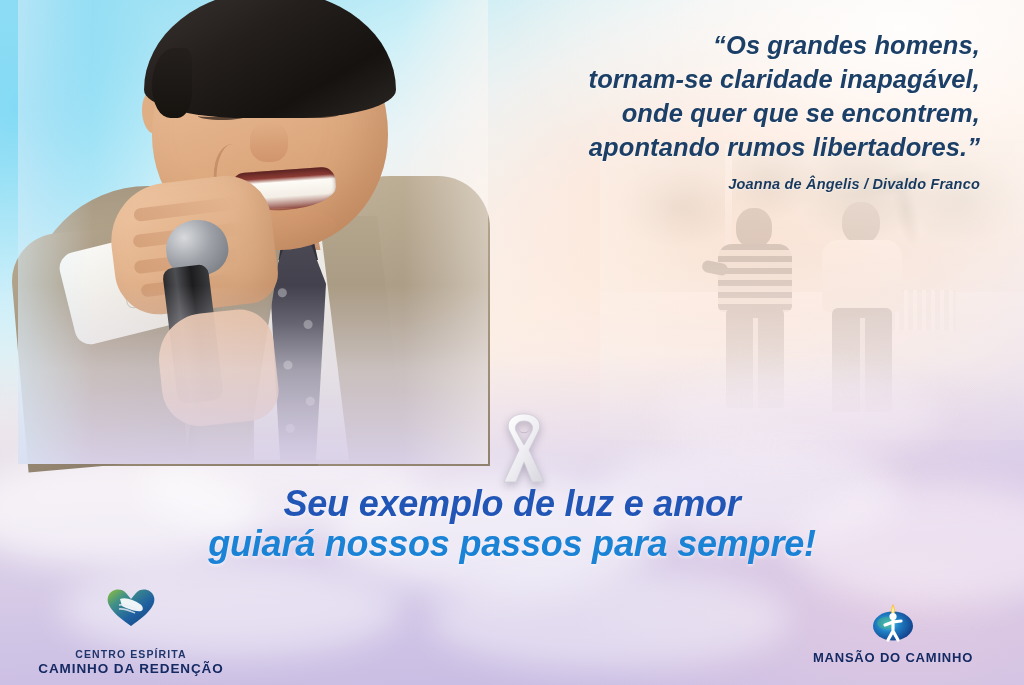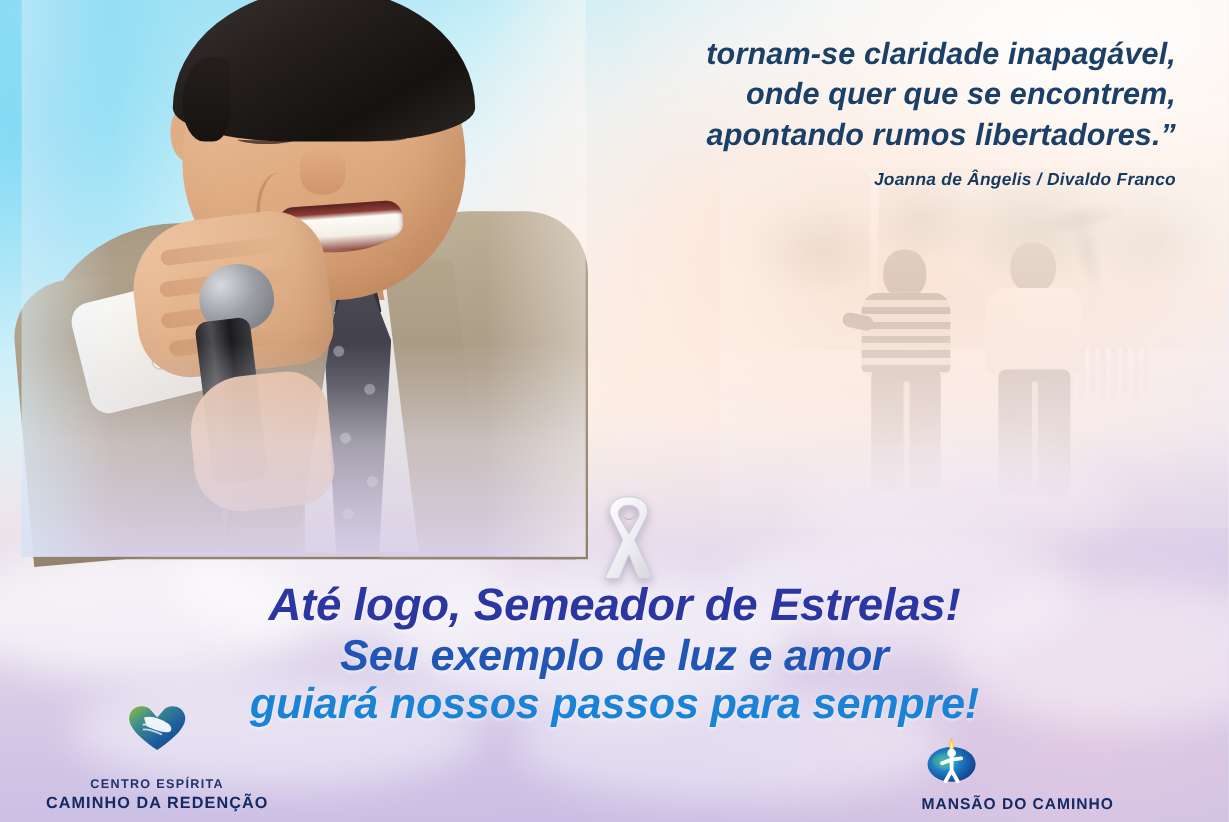--- a/index.html
+++ b/index.html
@@ -306,21 +306,21 @@
   }
   .hl1{ font-size:38px; line-height:42px; color:#2b36a0; }
   .hl2{ font-size:36px; line-height:40px; color:#2156b6; }
   .hl3{ font-size:36px; line-height:40px; color:#1b83d6;font-style:italic; }
 
   
   .logo-left{
     position:absolute; left:6px; bottom:8px; width:250px; text-align:center; z-index:10;
   }
   .logo-right{
-    position:absolute; right:6px; bottom:8px; width:250px; text-align:left; z-index:10;
+    position:absolute; right:6px; bottom:20px; width:250px; text-align:center; z-index:10;
   }
   .logo-mark{ display:block; margin:0 auto 2px; }
   .logo-text-sm{
     font-size:10.5px; font-weight:bold; letter-spacing:1.1px; color:#20356b;
     line-height:13px;
     margin-top:16px;
   }
   .logo-text-lg{
     font-size:13px; font-weight:bold; letter-spacing:.8px; color:#142a63;
     line-height:15px;
@@ -407,20 +407,21 @@
       <div class="pt-finger" style="left:24px;  top:98px; width:96px;"></div>
     </div>
     <div class="pt-mic-head"></div>
     <div class="pt-mic-body"></div>
     <div class="pt-hand2"></div>
     <div class="pt-fade"></div>
     <div class="pt-fade-side"></div>
   </div>
 
   <div class="quote">
+    <div class="quote-line">“Os grandes homens,</div>
     <div class="quote-line">tornam-se claridade inapagável,</div>
     <div class="quote-line">onde quer que se encontrem,</div>
     <div class="quote-line">apontando rumos libertadores.”</div>
     <div class="quote-attrib">Joanna de Ângelis / Divaldo Franco</div>
   </div>
 
   <div class="ribbon">
     <svg width="84" height="76" viewBox="0 0 84 76" xmlns="http://www.w3.org/2000/svg">
       <defs>
         <linearGradient id="rg" x1="0" y1="0" x2="1" y2="1">
@@ -429,21 +430,20 @@
           <stop offset="100%" stop-color="#d8d6de"></stop>
         </linearGradient>
       </defs>
       <path d="M42 6 C30 6 24 14 27 22 L37 42 L22 74 L34 74 L42 54 L50 74 L62 74 L47 42 L57 22 C60 14 54 6 42 6 Z
                M42 13 C49 13 52 18 50 23 L42 37 L34 23 C32 18 35 13 42 13 Z" fill="url(#rg)" stroke="#cfcdd6" stroke-width="0.8"></path>
       <path d="M36 20 C38 26 46 26 48 20 C46 27 38 27 36 20 Z" fill="#8e8c98" opacity=".55"></path>
     </svg>
   </div>
 
   <div class="headline">
-    <div class="hl hl1">Até logo, Semeador de Estrelas!</div>
     <div class="hl hl2">Seu exemplo de luz e amor</div>
     <div class="hl hl3">guiará nossos passos para sempre!</div>
   </div>
 
   <div class="logo-left">
     <span class="logo-mark">
       <svg width="54" height="42" viewBox="0 0 54 42" xmlns="http://www.w3.org/2000/svg">
         <defs>
           <linearGradient id="hg" x1="0" y1="0" x2="1" y2="1">
             <stop offset="0%" stop-color="#8fbf3a"></stop>

